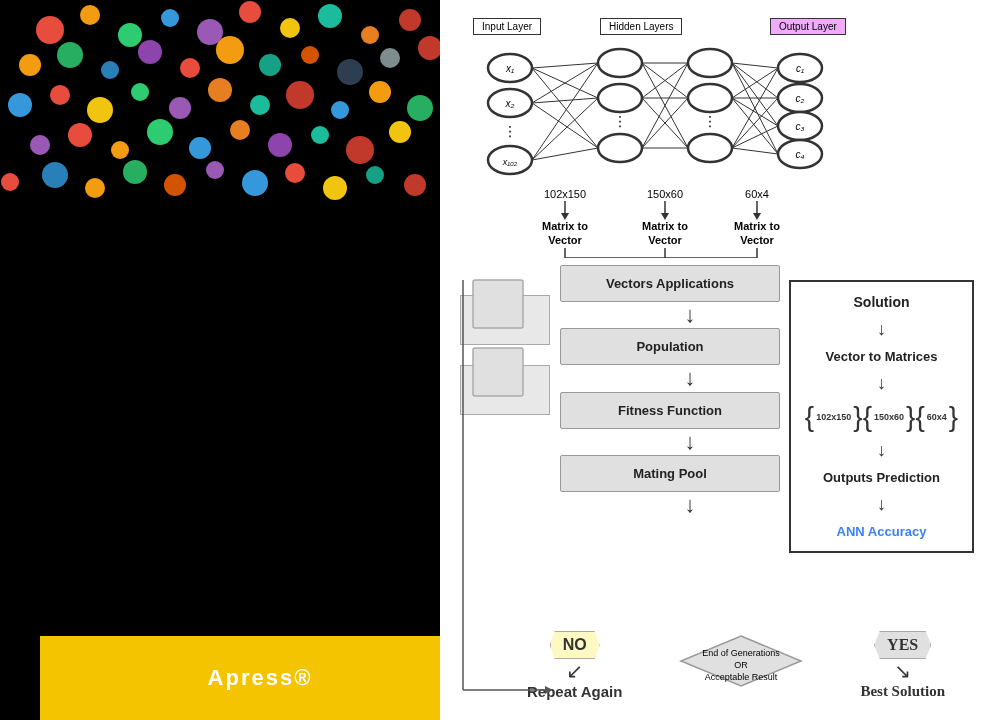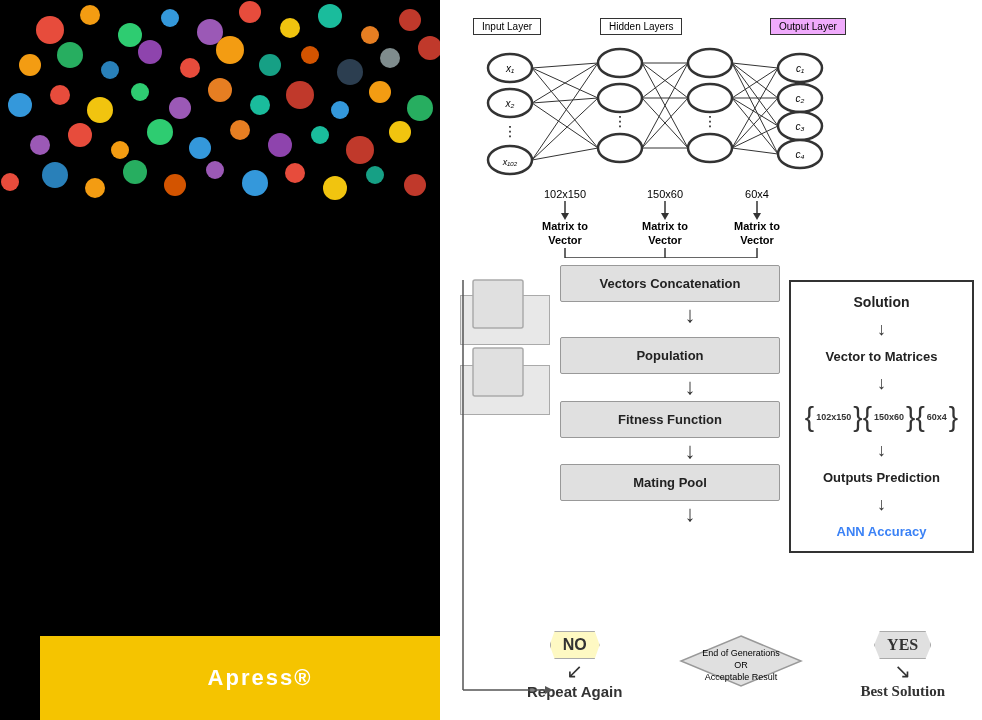--- a/index.html
+++ b/index.html
@@ -264,25 +264,25 @@
       <line x1="210" y1="240" x2="210" y2="250" stroke="#333" stroke-width="1.5"></line>
       <line x1="302" y1="240" x2="302" y2="250" stroke="#333" stroke-width="1.5"></line>
       <line x1="110" y1="250" x2="302" y2="250" stroke="#333" stroke-width="1.5"></line>
       <line x1="210" y1="250" x2="210" y2="260" stroke="#333" stroke-width="1.5"></line>
       <polygon points="206,258 214,258 210,265" fill="#333"></polygon>
     </svg>
   </div>
 
   <div style="position:absolute; top:265px; left:120px; width:260px;">
 
-    <div style="border:1.5px solid #999; background:#e0e0e0; border-radius:2px; text-align:center; font-size:13px; font-weight:bold; color:#222; padding:10px 8px; width:220px;">Vectors Concatenation</div>
+    <div style="border:1.5px solid #999; background:#e0e0e0; border-radius:2px; text-align:center; font-size:13px; font-weight:bold; color:#222; padding:10px 8px; width:220px;">Vectors Applications</div>
 
     <div style="text-align:center; font-size:22px; color:#333; line-height:1.2;">↓</div>
 
-    <div style="border:1.5px solid #999; background:#e0e0e0; border-radius:2px; text-align:center; font-size:13px; font-weight:bold; color:#222; padding:10px 8px; width:220px;margin-top:9px;">Population</div>
+    <div style="border:1.5px solid #999; background:#e0e0e0; border-radius:2px; text-align:center; font-size:13px; font-weight:bold; color:#222; padding:10px 8px; width:220px;">Population</div>
 
     <div style="text-align:center; font-size:22px; color:#333; line-height:1.2;">↓</div>
 
     <div style="border:1.5px solid #999; background:#e0e0e0; border-radius:2px; text-align:center; font-size:13px; font-weight:bold; color:#222; padding:10px 8px; width:220px;">Fitness Function</div>
 
     <div style="text-align:center; font-size:22px; color:#333; line-height:1.2;">↓</div>
 
     <div style="border:1.5px solid #999; background:#e0e0e0; border-radius:2px; text-align:center; font-size:13px; font-weight:bold; color:#222; padding:10px 8px; width:220px;">Mating Pool</div>
 
     <div style="text-align:center; font-size:22px; color:#333; line-height:1.2;">↓</div>

